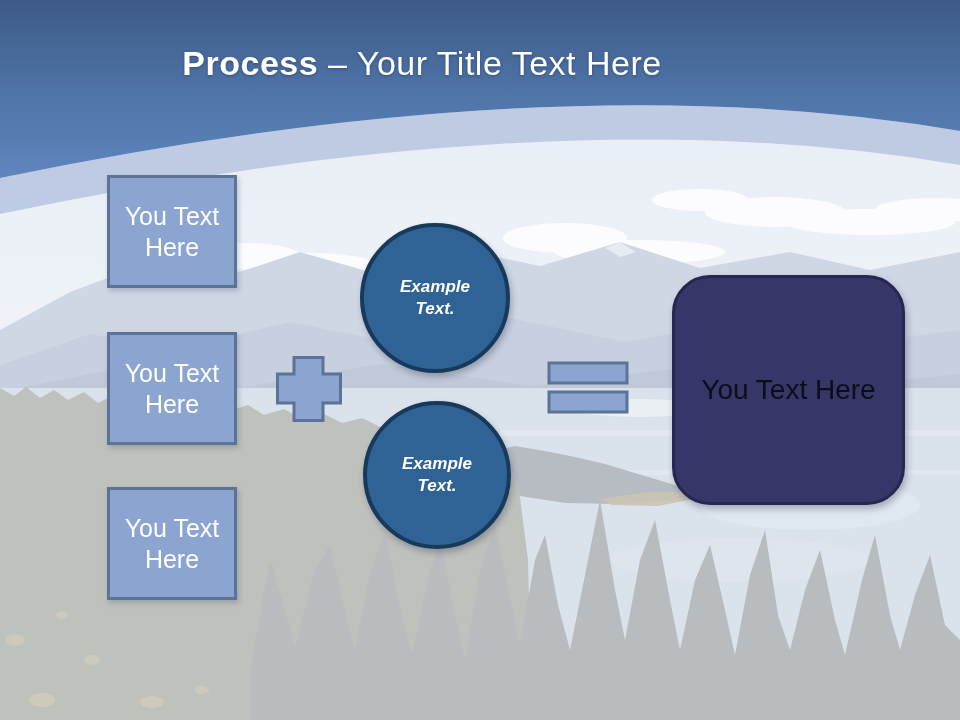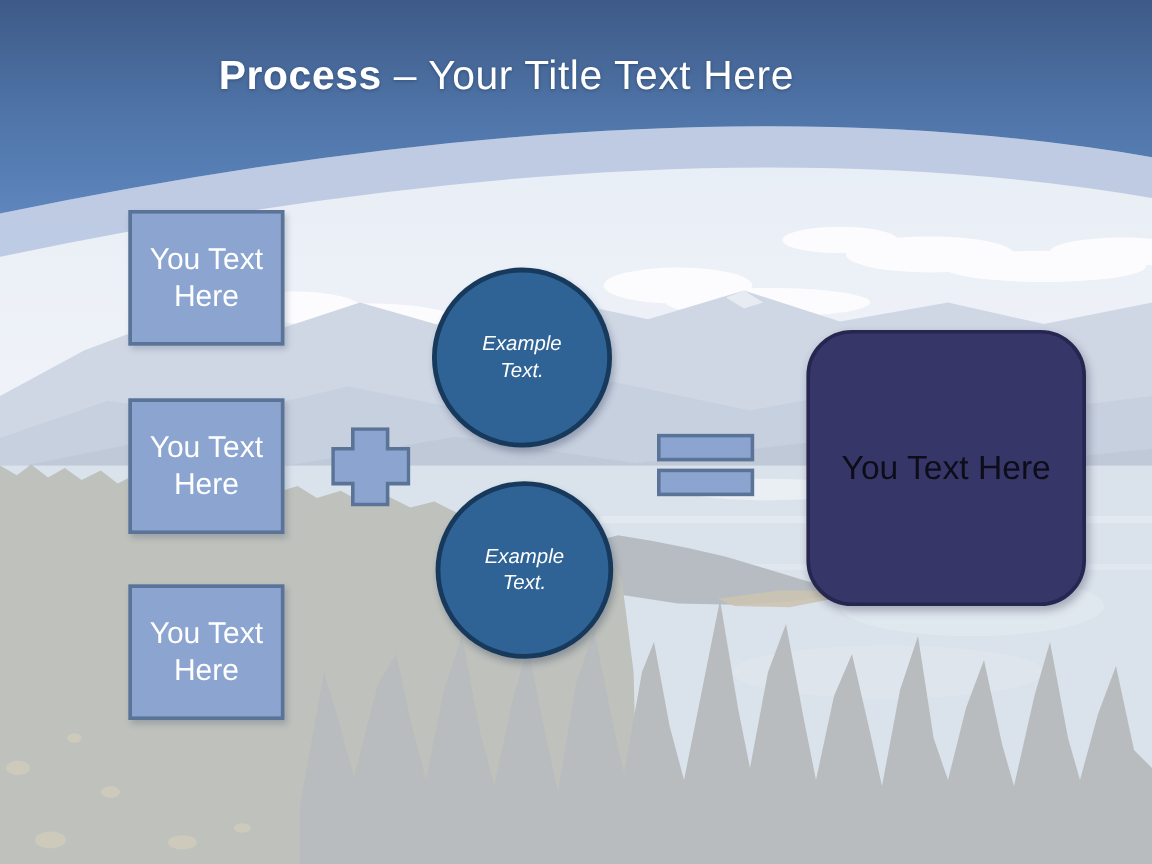--- a/index.html
+++ b/index.html
@@ -28,21 +28,21 @@
       padding:4px 10px;box-shadow:2px 3px 5px rgba(55,70,95,.25);}
   #sq1{top:175px;} #sq2{top:332px;} #sq3{top:487px;}
   
   .op{position:absolute;z-index:2;}
   .op polygon,.op rect{fill:var(--box-fill);stroke:var(--box-border);stroke-width:3;}
   #plus{left:276px;top:356px;}
   #equals{left:546px;top:361px;}
   
   .circ{border-radius:50%;background:var(--circle-fill);border:4px solid var(--circle-border);
         display:flex;align-items:center;justify-content:center;text-align:center;
-        color:var(--circle-text);font-size:17px;font-weight:normal;font-style:italic;
+        color:var(--circle-text);font-size:17px;font-weight:bold;font-style:italic;
         line-height:1.3;padding:0 28px;box-shadow:2px 4px 6px rgba(25,40,70,.3);}
   #circ1{left:360px;top:223px;width:150px;height:150px;}
   #circ2{left:363px;top:401px;width:148px;height:148px;}
   
   #result{left:672px;top:275px;width:233px;height:230px;border-radius:38px;
           background:var(--result-fill);border:3px solid var(--result-border);
           display:flex;align-items:center;justify-content:center;text-align:center;
           color:var(--result-text);font-size:28px;box-shadow:2px 4px 7px rgba(25,25,55,.3);}
 </style>
 </head>

